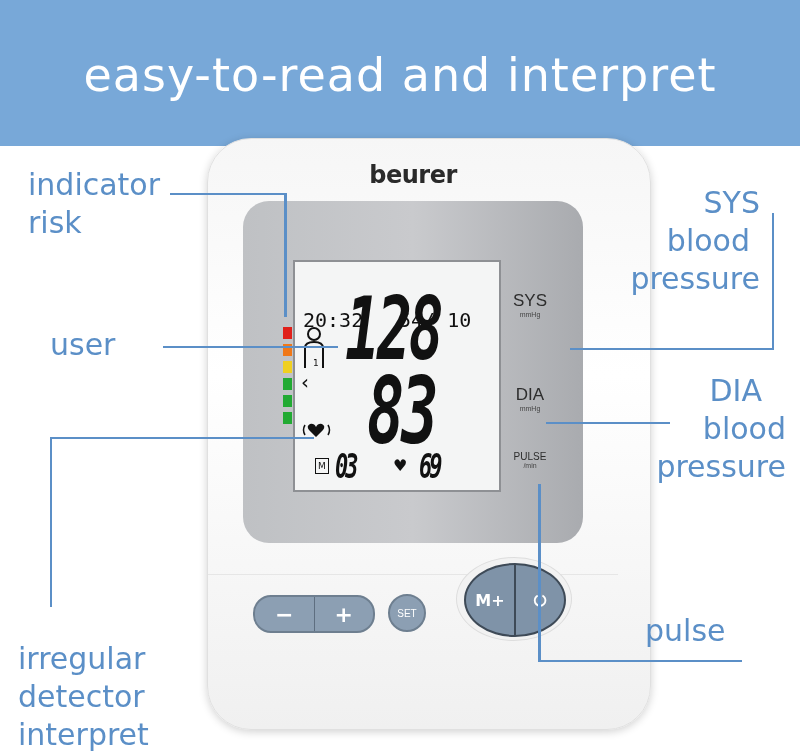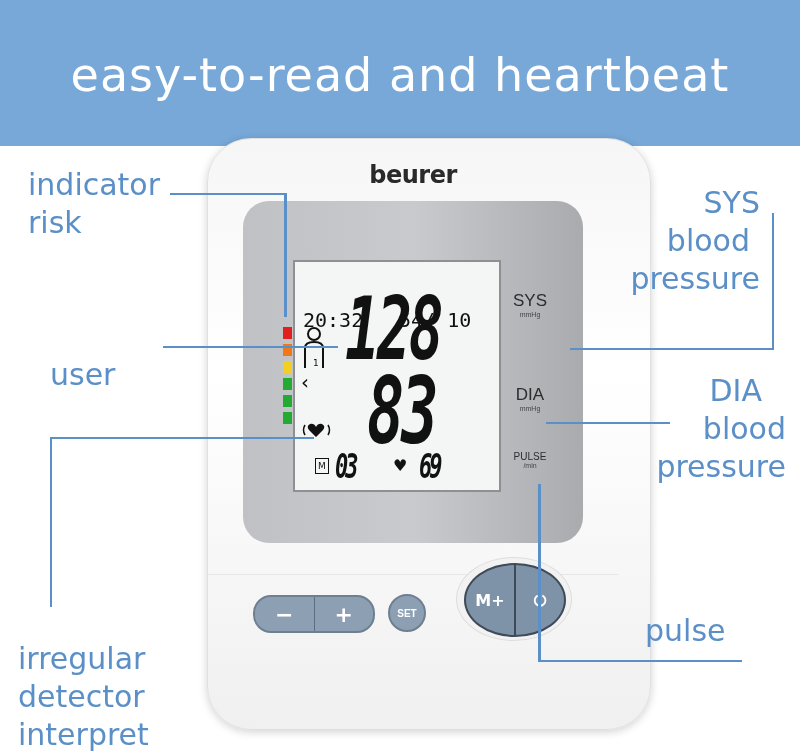--- a/index.html
+++ b/index.html
@@ -15,32 +15,32 @@
   .risk-bar{position:absolute;left:75px;top:188px;width:9px;}
   .risk-seg{width:9px;height:12px;margin-bottom:5px;}
   .side-label{position:absolute;text-align:center;color:#2d2d2d;font-family:"Liberation Sans",sans-serif;}
   .side-label .main{font-size:17px;}
   .side-label .sub{font-size:7px;color:#444;}
   .annot{position:absolute;color:#5b8fc7;font-family:"DejaVu Sans",sans-serif;font-size:30px;line-height:38px;}
   .line{position:absolute;background:#5b8fc7;}
   .btn-pill{position:absolute;left:45px;top:456px;width:118px;height:34px;border-radius:18px;background:#8c9fb3;border:2px solid #6e7f90;display:flex;overflow:hidden;}
   .btn-half{flex:1;display:flex;align-items:center;justify-content:center;color:#fff;font-size:22px;font-weight:bold;}
   .btn-half.left{border-right:1px solid #5e6e80;}
-  .btn-set{position:absolute;left:180px;top:455px;width:34px;height:34px;border-radius:50%;background:#8c9fb3;border:2px solid #6e7f90;display:flex;align-items:center;justify-content:center;color:#fff;font-size:10px;font-weight:bold;font-family:"Liberation Sans",sans-serif;text-align:center;}
+  .btn-set{position:absolute;left:180px;top:455px;width:34px;height:34px;border-radius:50%;background:#8c9fb3;border:2px solid #6e7f90;display:flex;align-items:center;justify-content:center;color:#fff;font-size:10px;font-weight:normal;font-family:"Liberation Sans",sans-serif;text-align:center;}
   .btn-big-wrap{position:absolute;left:248px;top:418px;width:114px;height:82px;border-radius:50%;background:#f2f2f2;border:1px solid #ddd;}
   .btn-big{position:absolute;left:256px;top:424px;width:98px;height:70px;border-radius:50%;background:#7f93a8;border:2px solid #3e4a57;display:flex;overflow:hidden;}
   .btn-big .btn-half{font-size:16px;}
   .btn-big .left{border-right:2px solid #3e4a57;}
   .body-split{position:absolute;left:0;top:435px;width:410px;height:1px;background:#e6e6e6;}
 </style>
 </head>
 <body>
 
 <div class="banner">
-  <div class="banner-title">easy-to-read and heartbeat</div>
+  <div class="banner-title">easy-to-read and interpret</div>
 </div>
 
 <div class="device">
   <div class="brand">beurer</div>
   <div class="display-frame"></div>
 
   <div class="risk-bar">
     <div class="risk-seg" style="background:#e0201a"></div>
     <div class="risk-seg" style="background:#f07818"></div>
     <div class="risk-seg" style="background:#f0d020"></div>
@@ -101,21 +101,21 @@
   <div class="btn-big">
     <div class="btn-half left">M+</div>
     <div class="btn-half">⏻</div>
   </div>
 </div>
 
 <div class="annot" style="left:28px;top:166px;">
   <div>indicator</div>
   <div>risk</div>
 </div>
-<div class="annot" style="left:50px;top:326px;margin-top:30px;">
+<div class="annot" style="left:50px;top:326px;">
   <div>user</div>
 </div>
 <div class="annot" style="left:18px;top:640px;">
   <div>irregular</div>
   <div>detector</div>
   <div>interpret</div>
 </div>
 <div class="annot" style="right:40px;top:184px;text-align:right;">
   <div>SYS</div>
   <div style="margin-right:10px;">blood</div>

